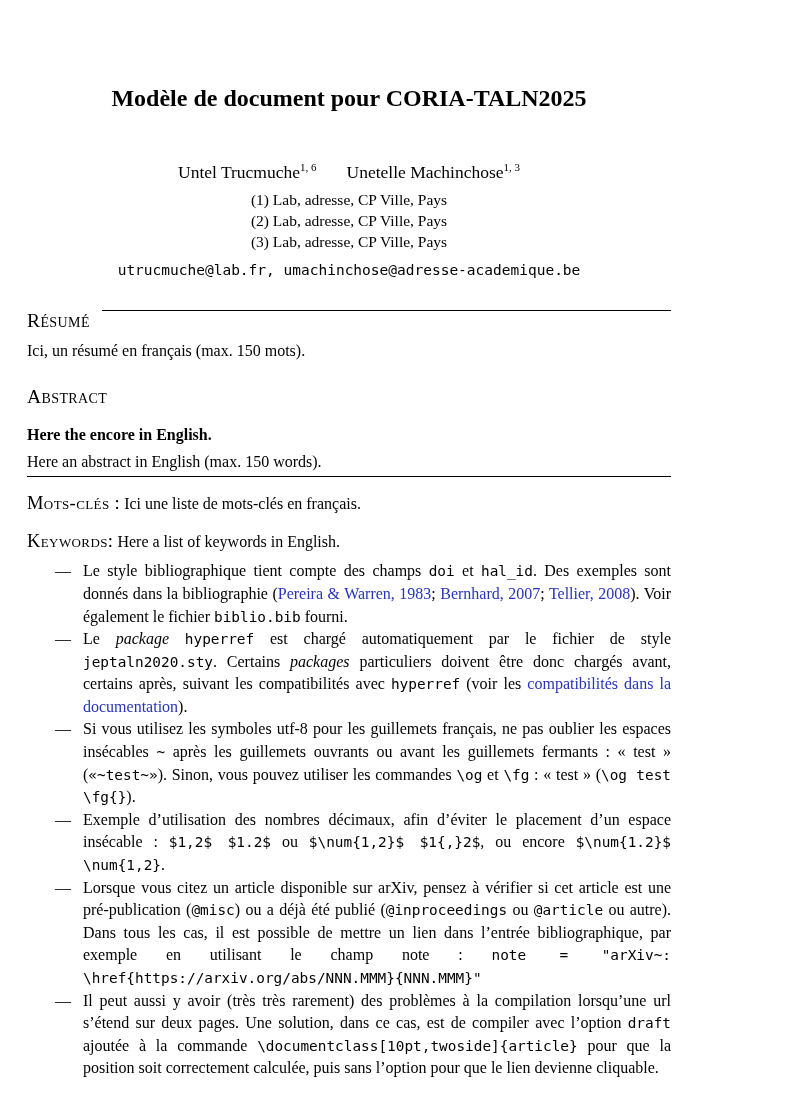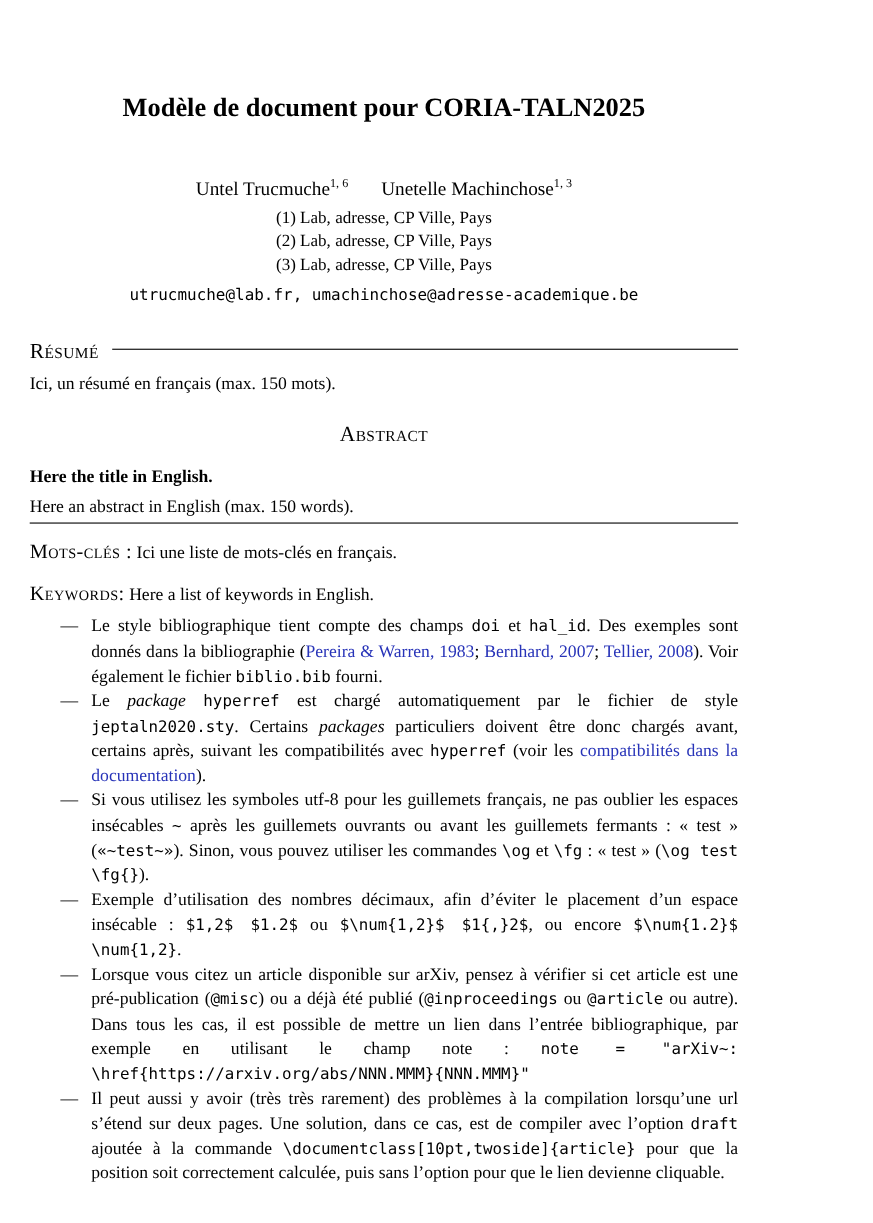--- a/index.html
+++ b/index.html
@@ -18,21 +18,21 @@
   }
   .author + .author{margin-left:30px;}
   .author sup{font-size:11px;}
   .affiliations{
     text-align:center;font-size:15.5px;line-height:21px;margin-top:6px;
   }
   .emails{
     text-align:center;font-family:"DejaVu Sans Mono",monospace;
     font-size:14.5px;margin-top:8px;line-height:20px;
   }
-  .rule-row{display:flex;align-items:center;}
+  .rule-row{display:flex;align-items:flex-start;}
   .rule-row .rule{flex:1;border-bottom:1.3px solid #000;margin-left:12px;margin-bottom:5px;}
   .sc{font-variant:small-caps;font-size:19.5px;letter-spacing:0.4px;line-height:22px;}
   .sc-inline{font-variant:small-caps;font-size:18.5px;letter-spacing:0.4px;}
   .resume-row{margin-top:30px;}
   .body-text{font-size:16px;line-height:22.5px;}
   .resume-text{margin-top:8px;}
   .abstract-row{margin-top:24px;flex-direction:column;}
   .english-title{margin-top:10px;font-weight:bold;}
   .abstract-text{
     margin-top:4px;border-bottom:1.3px solid #000;padding-bottom:3px;
@@ -66,21 +66,21 @@
   <div class="rule-row resume-row">
     <span class="sc">Résumé</span>
     <span class="rule"></span>
   </div>
   <div class="body-text resume-text">Ici, un résumé en français (max. 150 mots).</div>
 
   <div class="rule-row abstract-row">
     <span class="sc">Abstract</span>
     <span class="rule"></span>
   </div>
-  <div class="body-text english-title">Here the title in English.</div>
+  <div class="body-text english-title">Here the encore in English.</div>
   <div class="body-text abstract-text">Here an abstract in English (max. 150 words).</div>
 
   <div class="kw-row">
     <span class="sc-inline">Mots-clés :</span><span> Ici une liste de mots-clés en français.</span>
   </div>
 
   <div class="kw-row">
     <span class="sc-inline">Keywords:</span><span> Here a list of keywords in English.</span>
   </div>
 

